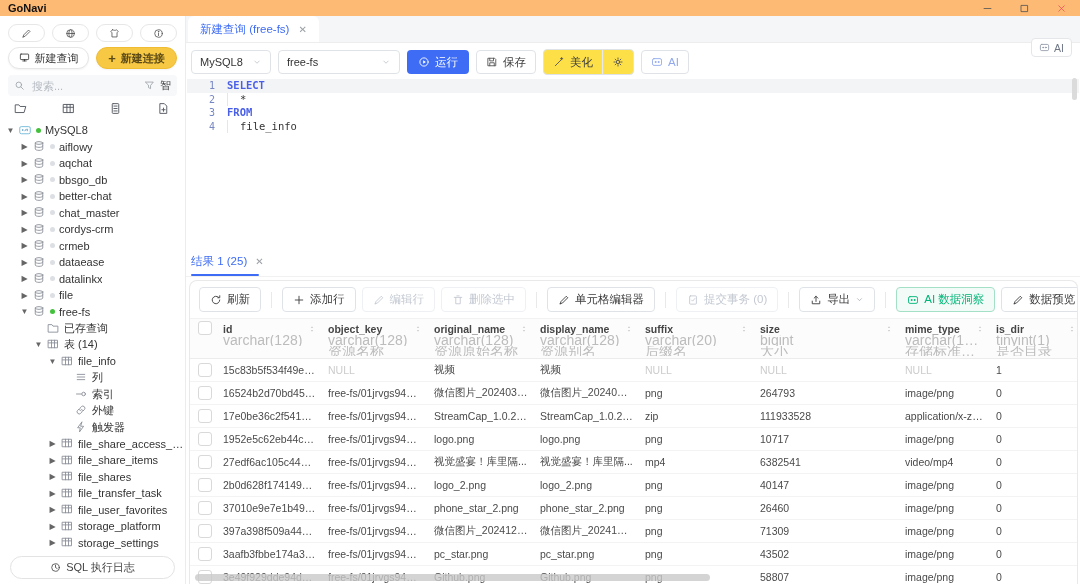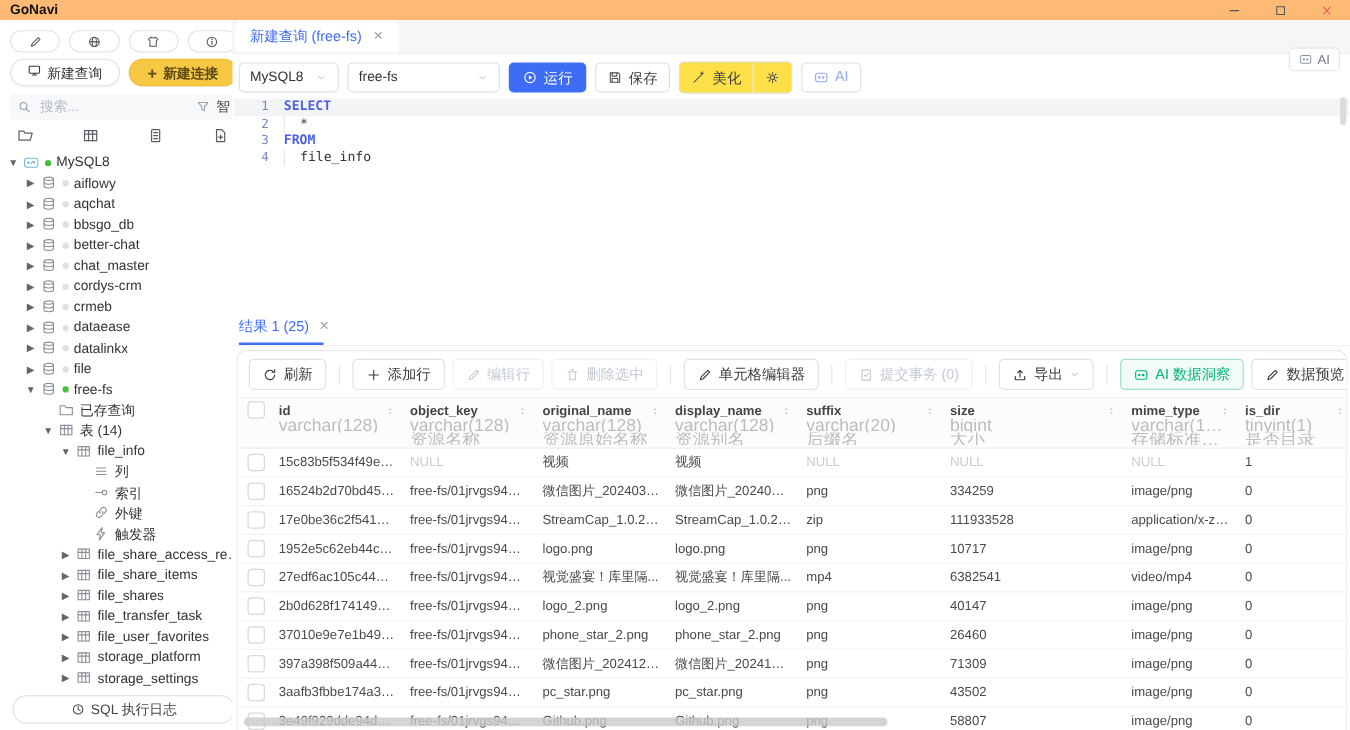--- a/index.html
+++ b/index.html
@@ -9,21 +9,21 @@
 
   
   .titlebar{position:absolute;top:0;left:0;right:0;height:16px;background:#fdba74;}
   .app-title{position:absolute;left:8px;top:2px;font-size:11px;font-weight:bold;color:#111;}
   .win-controls{position:absolute;right:12px;top:2px;display:flex;gap:24px;align-items:center;}
   .wc{width:13px;height:13px;color:#555;cursor:pointer;display:flex;align-items:center;justify-content:center;}
   .wc svg{width:11px;height:11px;}
   .wc.close{color:#f25555;}
 
   
-  .sidebar{position:absolute;left:0;top:16px;width:185px;bottom:0;background:#fff;border-right:1px solid #ececec;padding-left:13px;}
+  .sidebar{position:absolute;left:0;top:16px;width:185px;bottom:0;background:#fff;border-right:1px solid #ececec;}
   .icon-row{position:absolute;top:8px;left:8px;right:8px;height:18px;display:flex;gap:7px;}
   .icon-btn{flex:1;height:18px;border:1px solid #e7e7e7;border-radius:9px;background:#fff;display:flex;align-items:center;justify-content:center;color:#555;cursor:pointer;padding:0;}
   .icon-btn svg{width:11px;height:11px;}
   .btn-row{position:absolute;top:31px;left:8px;right:8px;height:22px;display:flex;gap:7px;}
   .pill{flex:1;height:22px;border-radius:11px;border:1px solid #e6e6e6;background:#fff;display:flex;align-items:center;justify-content:center;gap:5px;font-size:11px;color:#333;box-shadow:0 1px 2px rgba(0,0,0,.05);cursor:pointer;padding:0;}
   .pill svg{width:11px;height:11px;}
   .pill.yellow{background:#f7c843;border-color:#f0bc32;color:#5b4a16;font-weight:bold;}
   .plus-glyph{font-size:13px;line-height:11px;}
   .search-row{position:absolute;top:59px;left:8px;right:8px;height:21px;display:flex;align-items:center;gap:5px;padding:0 6px;border-radius:4px;background:#f7f8fa;}
   .search-row svg{width:11px;height:11px;color:#9aa0a6;flex:none;}
@@ -860,21 +860,21 @@
                 </tr>
                 <tr>
                   <td class="cbcol">
                     <div class="cb"></div>
                   </td>
                   <td>16524b2d70bd4527...</td>
                   <td>free-fs/01jrvgs943q...</td>
                   <td>微信图片_20240326...</td>
                   <td>微信图片_20240326...</td>
                   <td>png</td>
-                  <td>334259</td>
+                  <td>264793</td>
                   <td>image/png</td>
                   <td>0</td>
                 </tr>
                 <tr>
                   <td class="cbcol">
                     <div class="cb"></div>
                   </td>
                   <td>17e0be36c2f541ce9...</td>
                   <td>free-fs/01jrvgs943q...</td>
                   <td>StreamCap_1.0.2_2_...</td>

